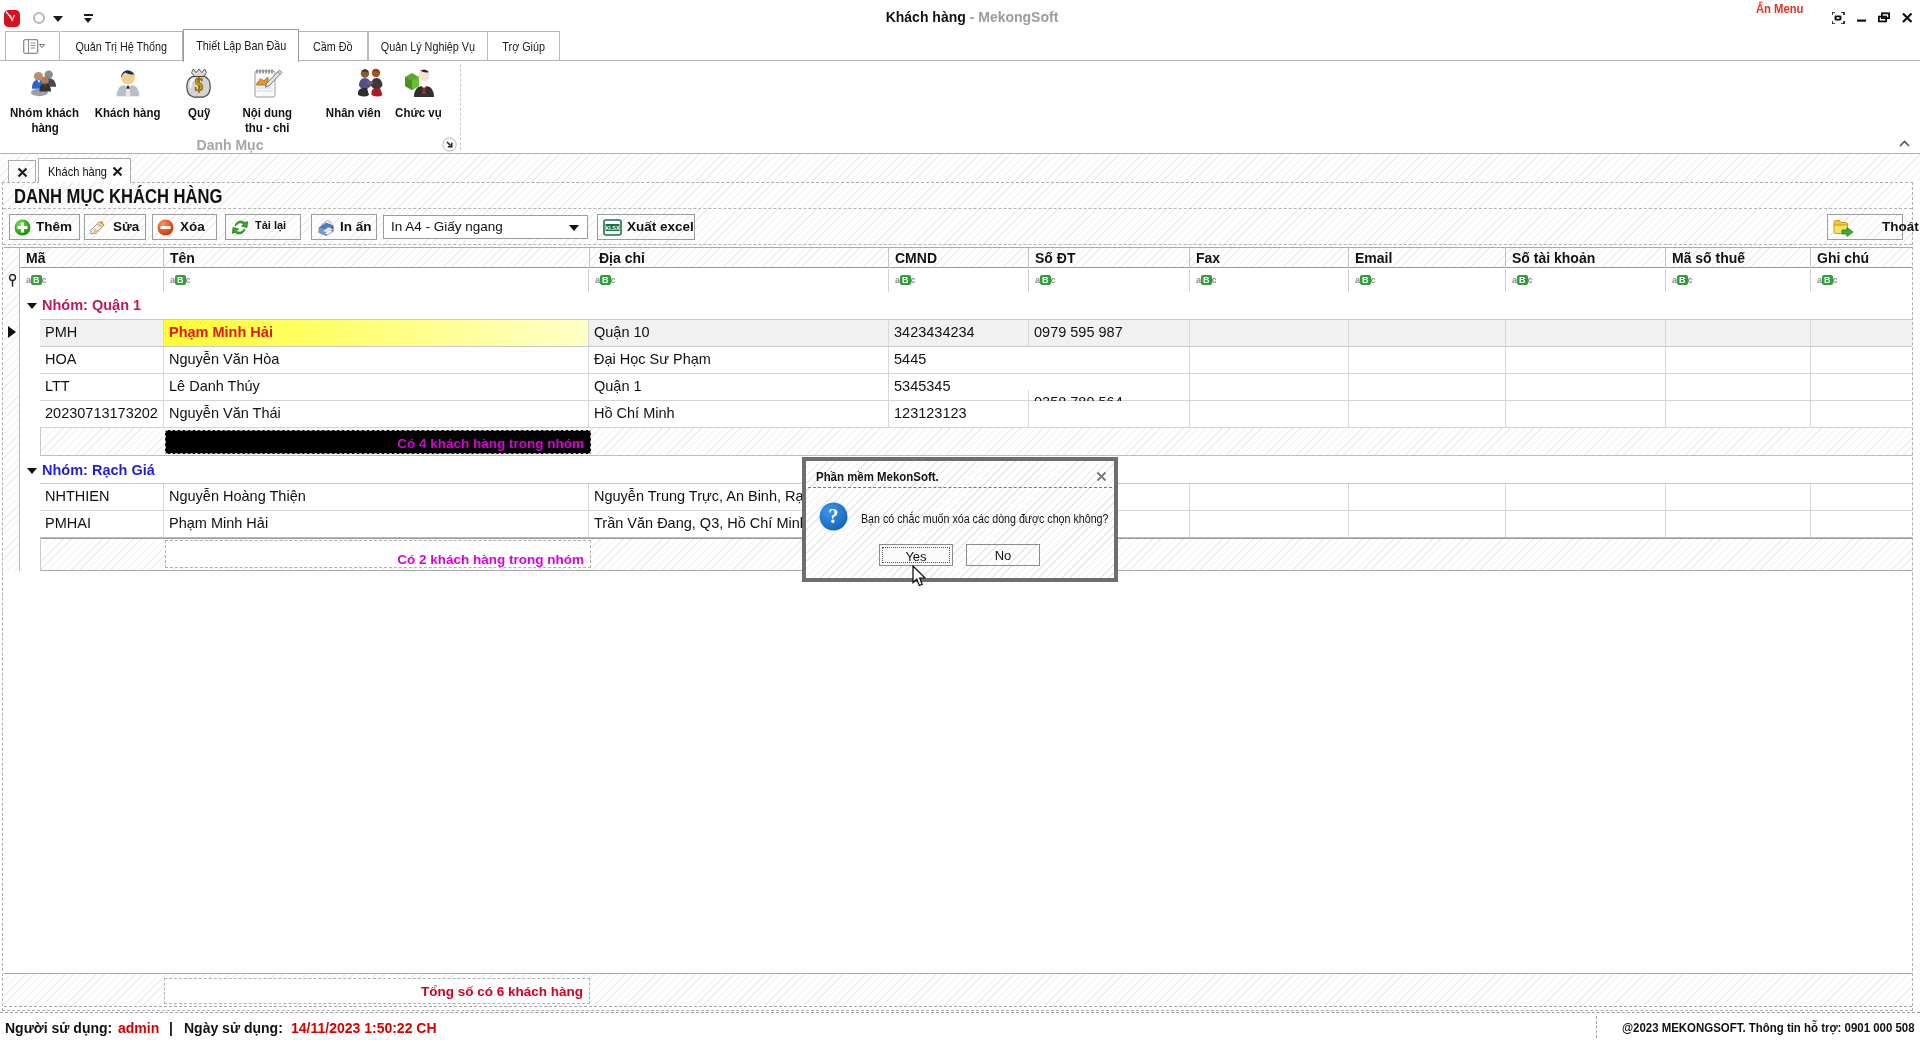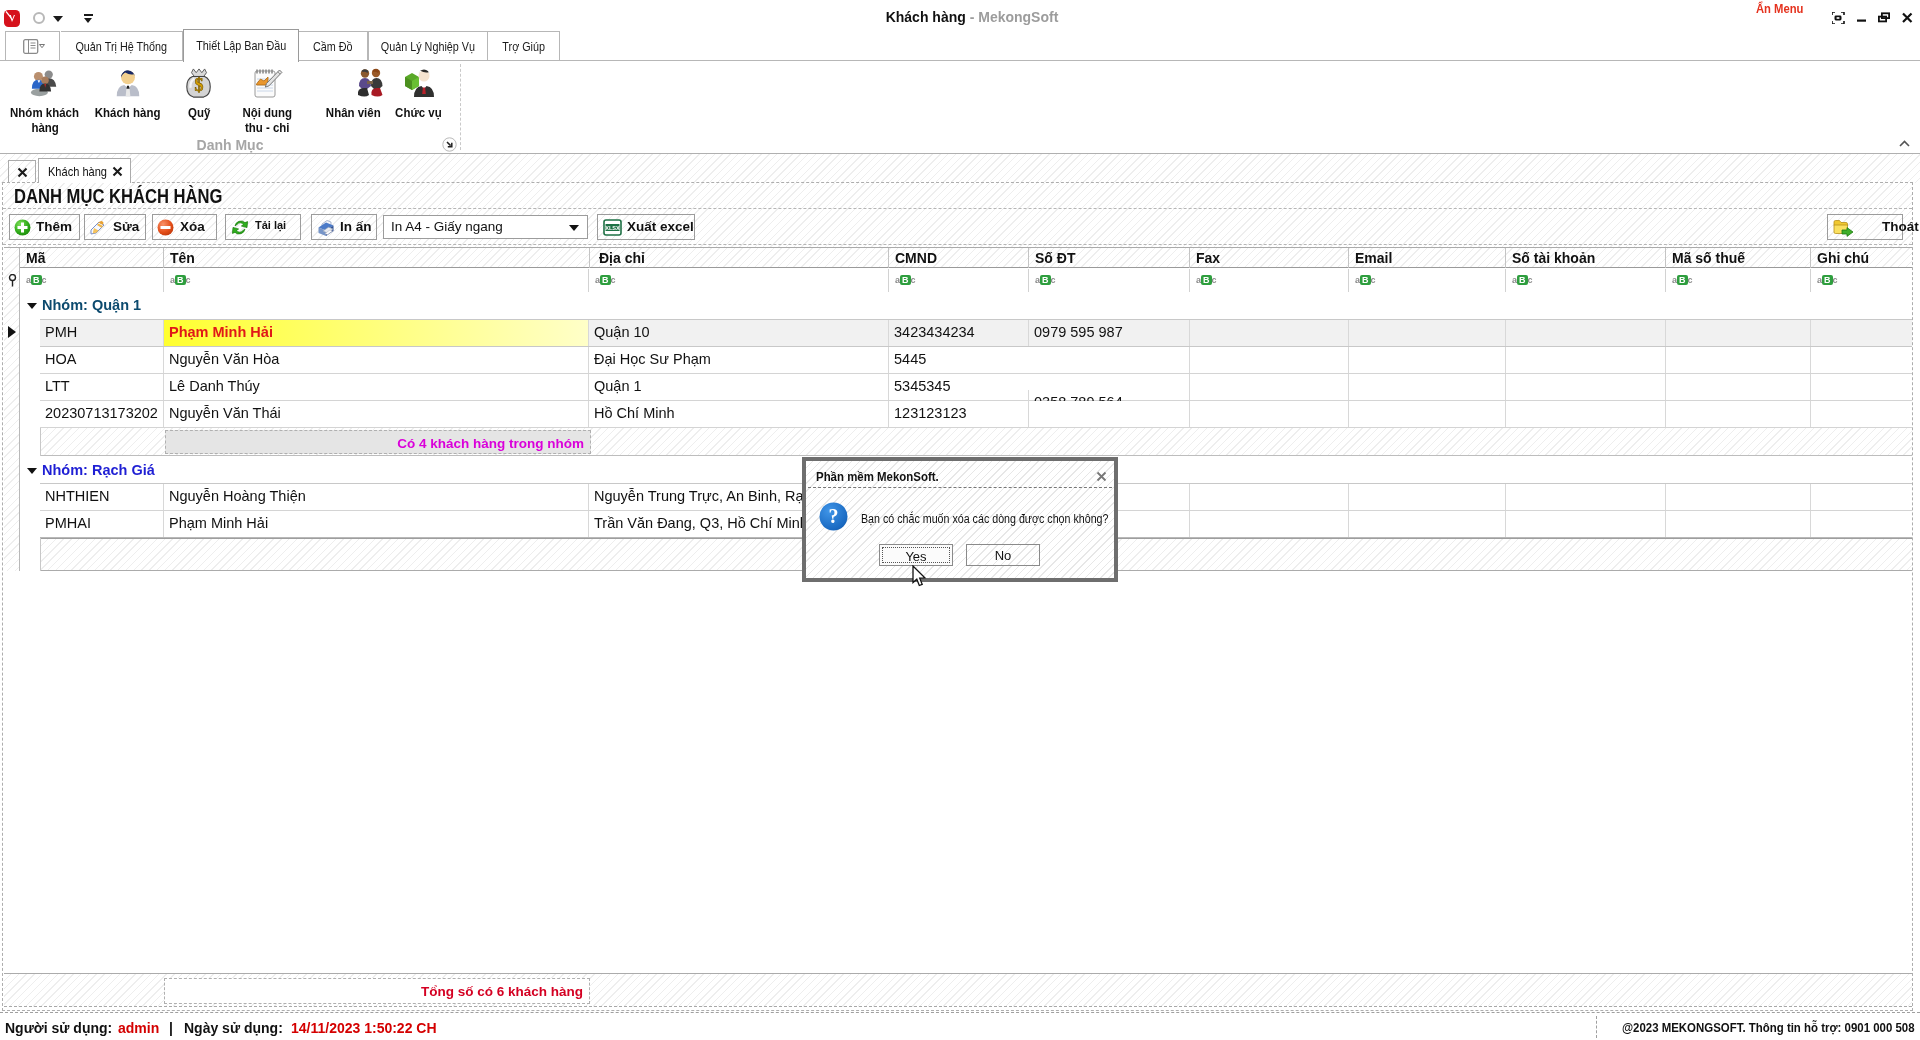--- a/index.html
+++ b/index.html
@@ -324,21 +324,21 @@
     <line x1="4.5" y1="6.5" x2="4.5" y2="12.5" stroke="#222" stroke-width="1.4"></line>
   </svg>
 
   <div class="abs" style="left:5px;top:143px;width:0;height:0;border-top:6px solid transparent;border-bottom:6px solid transparent;border-left:8px solid #111;"></div>
 
   <div class="abs" style="left:37px;top:136px;width:1px;height:137px;background:#c8c8c8;"></div>
   <div class="abs" style="left:37px;top:300px;width:1px;height:88px;background:#c8c8c8;"></div>
 
   <div class="abs" style="left:17px;top:110px;width:1892px;height:27px;background:#fff;">
     <div class="abs" style="left:7px;top:10px;width:0;height:0;border-left:5px solid transparent;border-right:5px solid transparent;border-top:6px solid #111;"></div>
-    <div class="abs b nw" style="left:22px;top:4px;font-size:14.5px;color:#0c4a6e;">Nhóm: Quận 1</div>
+    <div class="abs b nw" style="left:22px;top:4px;font-size:14.5px;color:#be185d;">Nhóm: Quận 1</div>
   </div>
 
   <div class="abs" style="left:37px;top:136px;width:1872px;height:28px;background:#f1f1f1;border-top:1px solid #c8c8c8;border-bottom:1px solid #c8c8c8;">
     <div class="dcell" style="left:0;width:123px;border-left:none;">PMH</div>
     <div class="dcell b" style="left:123px;width:425px;background:linear-gradient(to right,#ffff30,#ffffc8);color:#e01818;">Phạm Minh Hải</div>
     <div class="dcell" style="left:548px;width:300px;">Quận 10</div>
     <div class="dcell" style="left:848px;width:140px;">3423434234</div>
     <div class="dcell" style="left:988px;width:161px;">0979 595 987</div>
     <div class="dcell" style="left:1149px;width:159px;"></div>
     <div class="dcell" style="left:1308px;width:157px;"></div>
@@ -377,21 +377,21 @@
     <div class="dcell" style="left:848px;width:140px;">123123123</div>
     <div class="dcell" style="left:988px;width:161px;"></div>
     <div class="dcell" style="left:1149px;width:159px;"></div>
     <div class="dcell" style="left:1308px;width:157px;"></div>
     <div class="dcell" style="left:1465px;width:160px;"></div>
     <div class="dcell" style="left:1625px;width:145px;"></div>
     <div class="dcell" style="left:1770px;width:102px;"></div>
   </div>
 
   <div class="abs hatch" style="left:38px;top:245px;width:1871px;height:28px;border-bottom:1px solid #bdbdbd;"></div>
-  <div class="abs" style="left:162px;top:247px;width:426px;height:24px;background:#e5e5e5;border:1px dashed #b0b0b0;text-align:right;padding:3px 6px 0 0;">
+  <div class="abs" style="left:162px;top:247px;width:426px;height:24px;background:#000000;border:1px dashed #b0b0b0;text-align:right;padding:3px 6px 0 0;text-decoration:underline;">
     <span class="b" style="font-size:13.5px;color:#da00da;">Có 4 khách hàng trong nhóm</span>
   </div>
 
   <div class="abs" style="left:17px;top:273px;width:1892px;height:27px;background:#fff;">
     <div class="abs" style="left:7px;top:12px;width:0;height:0;border-left:5px solid transparent;border-right:5px solid transparent;border-top:6px solid #111;"></div>
     <div class="abs b nw" style="left:22px;top:6px;font-size:14.5px;color:#1f1fd4;">Nhóm: Rạch Giá</div>
   </div>
   <div class="abs" style="left:37px;top:300px;width:1872px;height:28px;background:#fff;border-top:1px solid #c8c8c8;border-bottom:1px solid #d4d4d4;">
     <div class="dcell" style="left:0;width:123px;border-left:none;">NHTHIEN</div>
     <div class="dcell" style="left:123px;width:425px;">Nguyễn Hoàng Thiện</div>
@@ -411,20 +411,23 @@
     <div class="dcell" style="left:848px;width:140px;"></div>
     <div class="dcell" style="left:988px;width:161px;"></div>
     <div class="dcell" style="left:1149px;width:159px;"></div>
     <div class="dcell" style="left:1308px;width:157px;"></div>
     <div class="dcell" style="left:1465px;width:160px;"></div>
     <div class="dcell" style="left:1625px;width:145px;"></div>
     <div class="dcell" style="left:1770px;width:102px;"></div>
   </div>
 
   <div class="abs hatch" style="left:38px;top:355px;width:1871px;height:33px;border-top:1px solid #9e9e9e;border-bottom:1px solid #ababab;"></div>
+  <div class="abs" style="left:162px;top:357px;width:426px;height:28px;background:#fff;border:1px dashed #b0b0b0;text-align:right;padding:9px 6px 0 0;">
+    <span class="b" style="font-size:13.5px;color:#da00da;">Có 2 khách hàng trong nhóm</span>
+  </div>
 
   <div class="abs hatch" style="left:1px;top:790px;width:1908px;height:34px;border-top:1px solid #ababab;border-bottom:1px dashed #a8a8a8;">
     <div class="abs" style="left:160px;top:4px;width:426px;height:26px;background:#fff;border:1px dashed #b0b0b0;text-align:right;padding:3px 6px 0 0;">
       <span class="b" style="font-size:13.5px;color:#d40022;">Tổng số có 6 khách hàng</span>
     </div>
   </div>
 </div>
 
 <div class="abs" style="left:0;top:1012px;width:1920px;height:28px;background:#fff;border-top:1px dashed #9f9f9f;">
   <div class="abs b nw" style="left:5px;top:7px;font-size:14px;color:#111;">Người sử dụng:</div>

